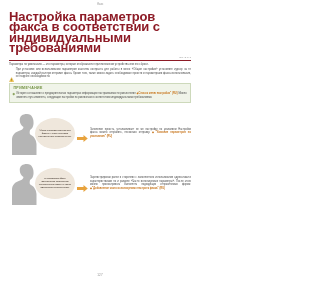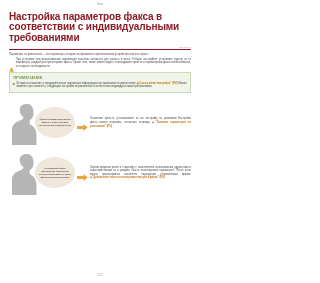--- a/index.html
+++ b/index.html
@@ -28,21 +28,21 @@
     letter-spacing: 0.15px;
     color: #8d8d8d;
     transform: scaleX(1.02);
   }
 
   
   .title-block {
     padding: 3px 9px 0 9px;
   }
   .doc-title {
-    font-size: 10px;
+    font-size: 13px;
     line-height: 10.4px;
     font-weight: bold;
     color: #8d1b26;
     letter-spacing: -0.12px;
     margin: 0;
   }
 
   .title-rule-row {
     margin: 2.5px 9px 0 9px;
     display: flex;

